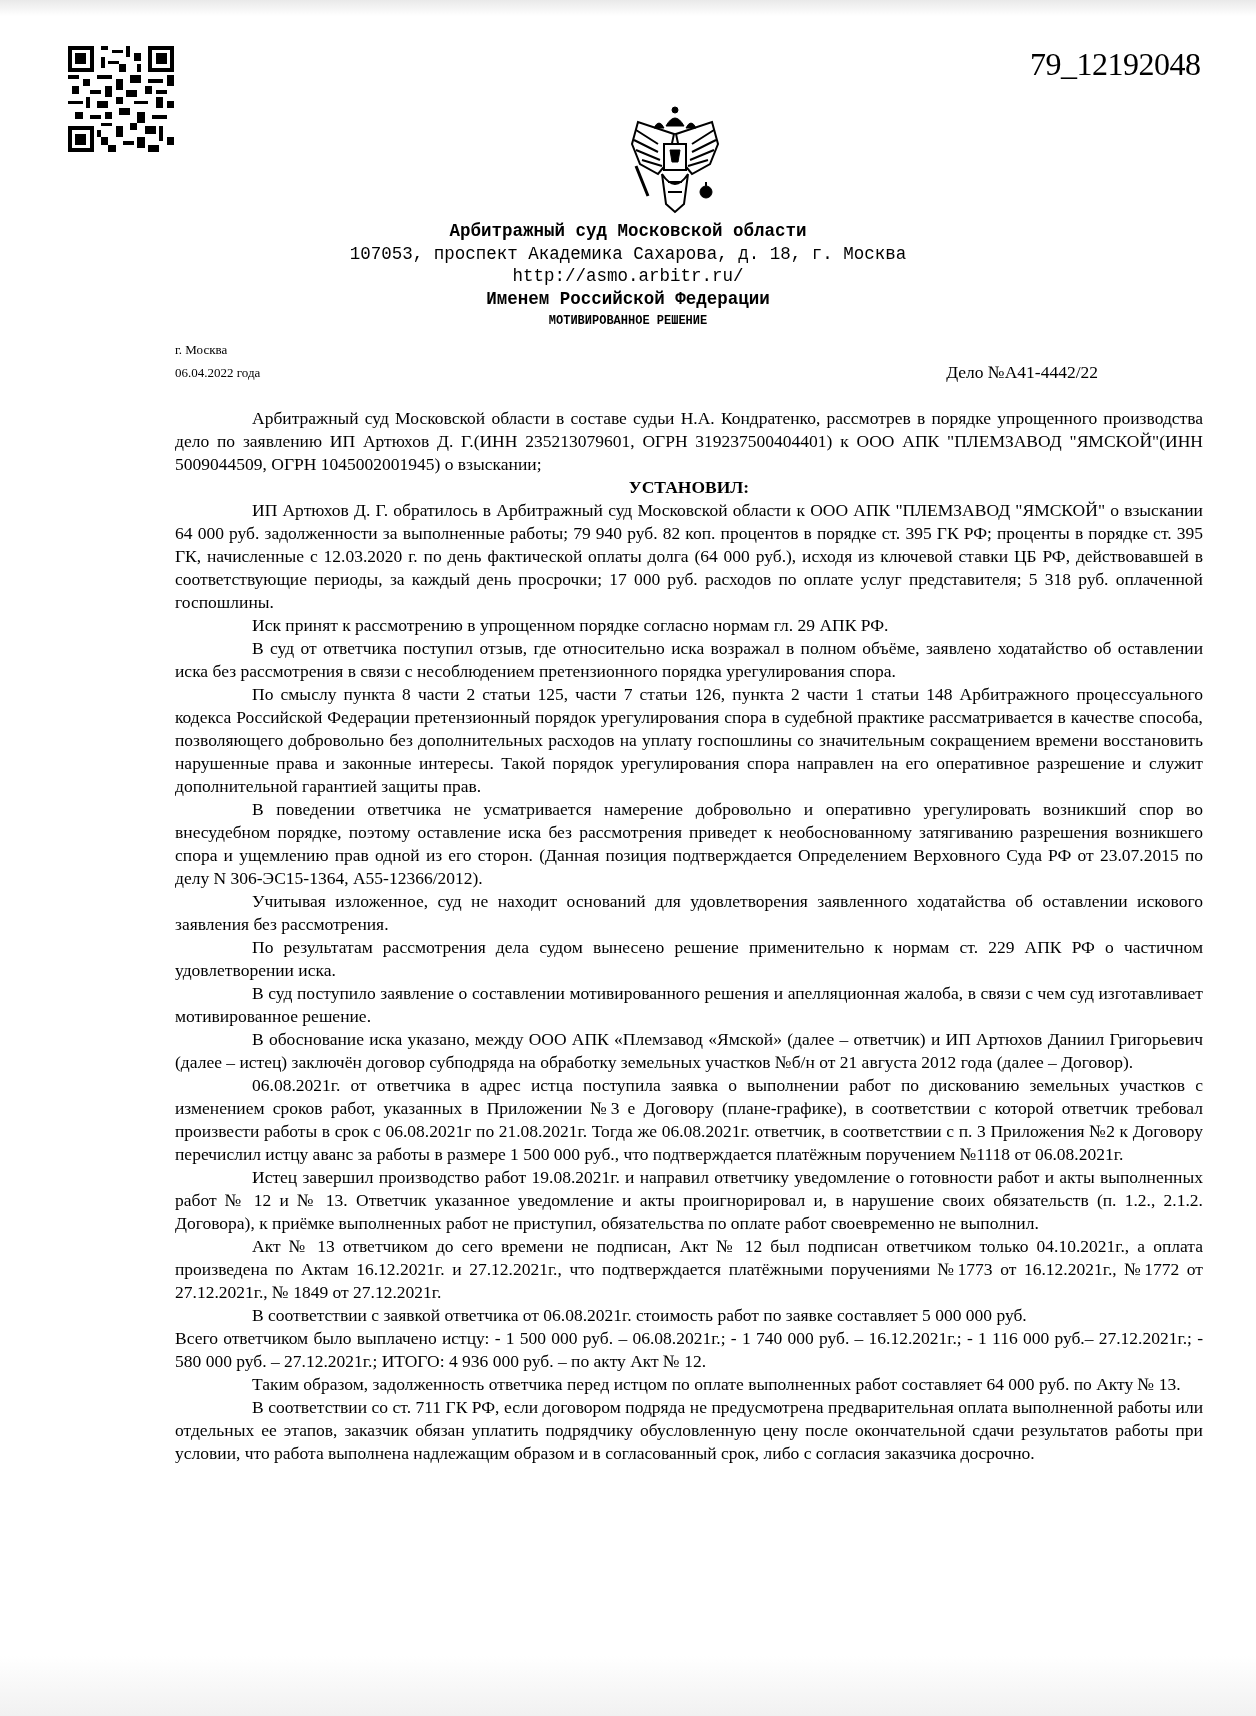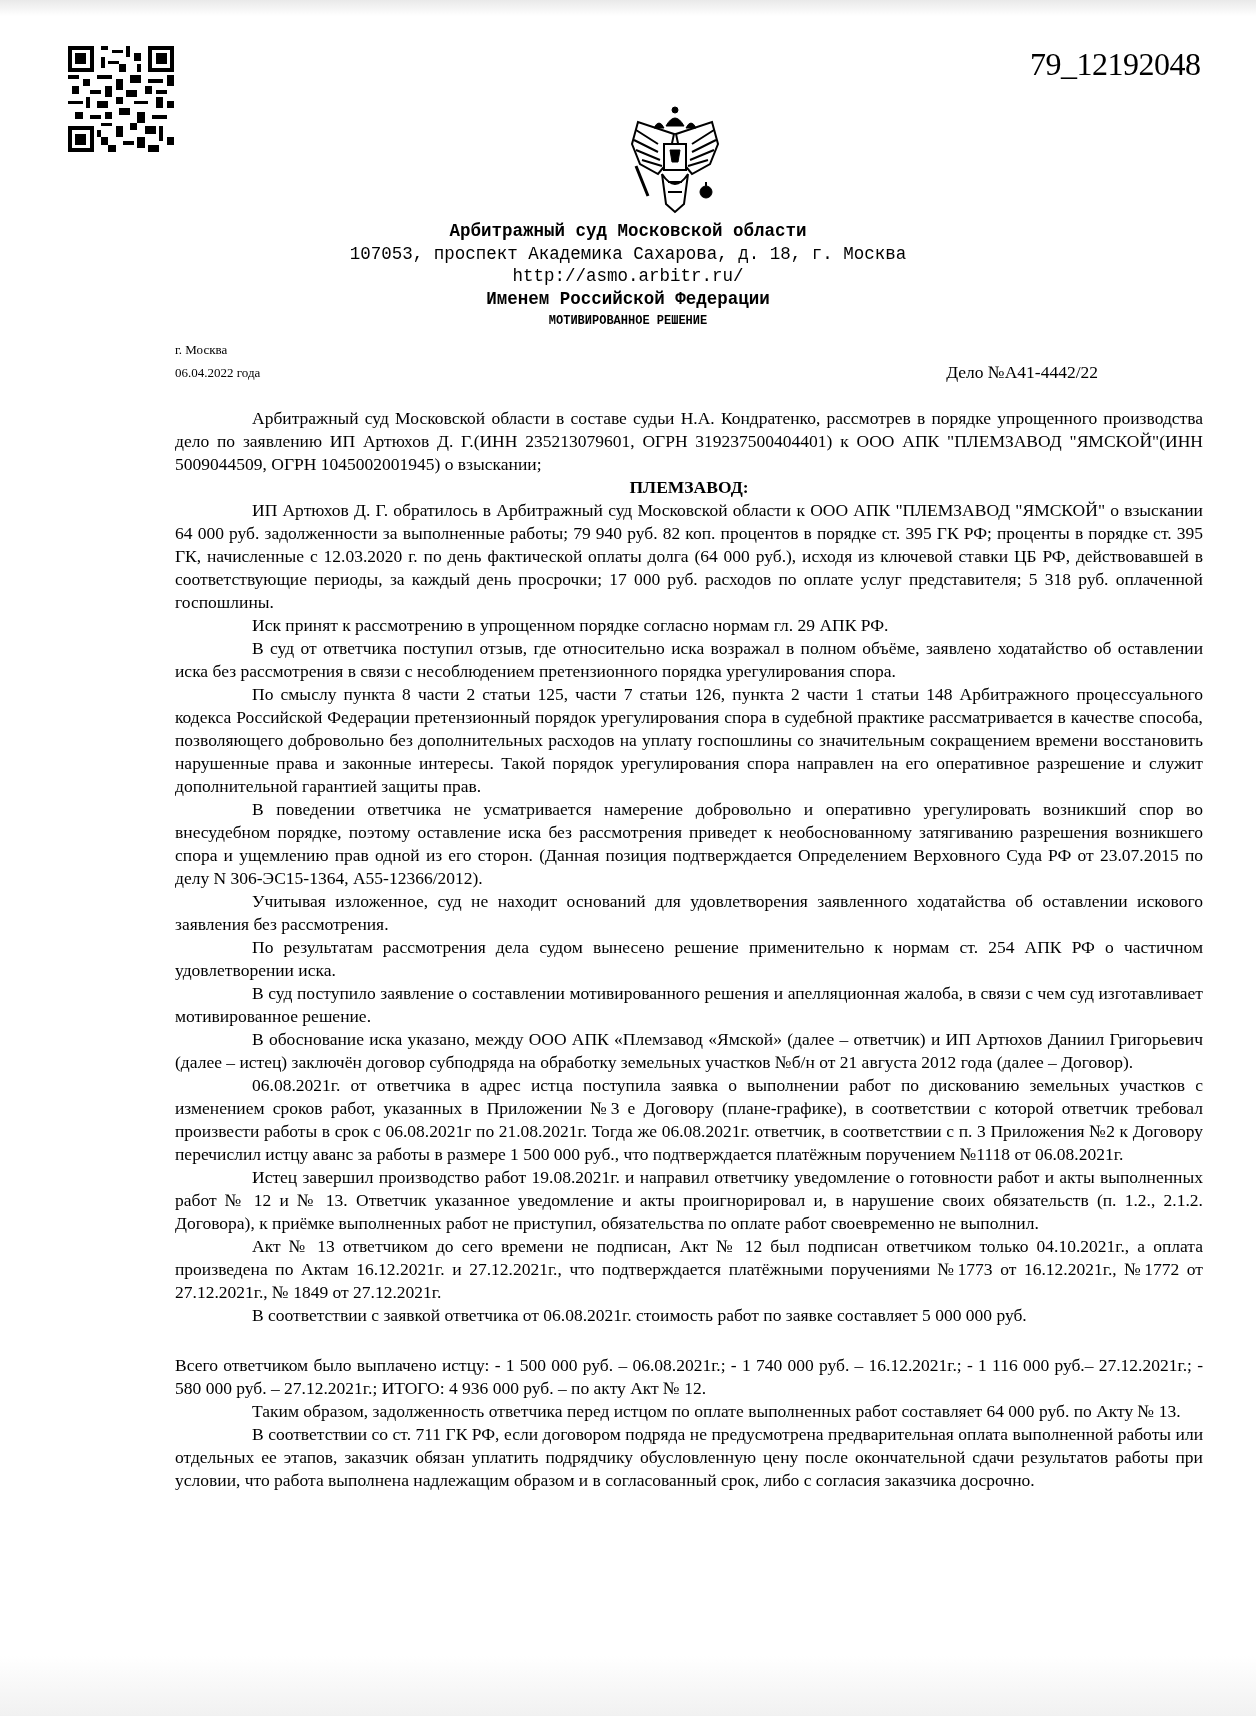--- a/index.html
+++ b/index.html
@@ -37,21 +37,21 @@
       position: absolute; left: 175px; top: 338px; font-size: 13px; line-height: 23px;
     }
     .case-no {
       position: absolute; right: 158px; top: 361px; font-size: 17.5px; line-height: 23px;
     }
     .body-text {
       position: absolute; left: 175px; top: 407px; width: 1028px;
       font-size: 17.5px; line-height: 23px; text-align: justify;
     }
     .body-text p { margin: 0; text-indent: 77px; }
-    .body-text p.noindent { text-indent: 0; margin-top: 27px; }
+    .body-text p.noindent { text-indent: 0; }
     .body-text .heading { text-align: center; font-weight: bold; text-indent: 0; }
   </style>
 </head>
 <body>
 
 <div class="top-shade"></div>
 
 <svg class="qr" viewBox="0 0 29 29" shape-rendering="crispEdges">
   <rect x="0" y="0" width="29" height="29" fill="#fff"></rect>
   <g fill="#000">
@@ -144,28 +144,28 @@
 </div>
 
 <div class="place-date">
   <div>г. Москва</div>
   <div>06.04.2022 года</div>
 </div>
 <div class="case-no">Дело №А41-4442/22</div>
 
 <div class="body-text">
   <p>Арбитражный суд Московской области в составе судьи Н.А. Кондратенко, рассмотрев в порядке упрощенного производства дело по заявлению  ИП Артюхов Д. Г.(ИНН 235213079601, ОГРН 319237500404401) к ООО АПК "ПЛЕМЗАВОД "ЯМСКОЙ"(ИНН 5009044509, ОГРН 1045002001945) о взыскании;</p>
-  <p class="heading">ПЛЕМЗАВОД:</p>
+  <p class="heading">УСТАНОВИЛ:</p>
   <p>ИП Артюхов Д. Г. обратилось в Арбитражный суд Московской области к ООО АПК "ПЛЕМЗАВОД "ЯМСКОЙ" о взыскании  64 000 руб. задолженности за выполненные работы; 79 940  руб. 82 коп. процентов в порядке ст. 395 ГК РФ; проценты в порядке ст. 395 ГК, начисленные с 12.03.2020 г. по день фактической оплаты долга (64 000 руб.), исходя из ключевой ставки ЦБ РФ, действовавшей в соответствующие периоды, за каждый день просрочки; 17 000 руб. расходов по оплате услуг представителя; 5 318 руб. оплаченной госпошлины.</p>
   <p>Иск принят к рассмотрению в упрощенном порядке согласно нормам гл. 29 АПК РФ.</p>
   <p>В суд от ответчика поступил отзыв, где относительно иска возражал в полном объёме,  заявлено ходатайство об оставлении иска без рассмотрения в связи с несоблюдением претензионного порядка урегулирования спора.</p>
   <p>По смыслу пункта 8 части 2 статьи 125, части 7 статьи 126, пункта 2 части 1 статьи 148 Арбитражного процессуального кодекса Российской Федерации претензионный порядок урегулирования спора в судебной практике рассматривается в качестве способа, позволяющего добровольно без дополнительных расходов на уплату госпошлины со значительным сокращением времени восстановить нарушенные права и законные интересы. Такой порядок урегулирования спора направлен на его оперативное разрешение и служит дополнительной гарантией защиты прав.</p>
   <p>В поведении ответчика не усматривается намерение добровольно и оперативно урегулировать возникший спор во внесудебном порядке, поэтому оставление иска без рассмотрения приведет к необоснованному затягиванию разрешения возникшего спора и ущемлению прав одной из его сторон. (Данная позиция подтверждается Определением Верховного Суда РФ от 23.07.2015 по делу N 306-ЭС15-1364, А55-12366/2012).</p>
   <p>Учитывая изложенное, суд не находит оснований для удовлетворения заявленного ходатайства об оставлении искового заявления без рассмотрения.</p>
-  <p>По результатам рассмотрения дела судом вынесено решение  применительно к нормам ст. 254 АПК РФ о частичном удовлетворении иска.</p>
+  <p>По результатам рассмотрения дела судом вынесено решение  применительно к нормам ст. 229 АПК РФ о частичном удовлетворении иска.</p>
   <p>В суд поступило заявление о составлении мотивированного решения и  апелляционная жалоба, в связи с чем суд изготавливает мотивированное решение.</p>
   <p>В обоснование иска указано, между ООО АПК «Племзавод «Ямской» (далее – ответчик) и ИП Артюхов Даниил Григорьевич (далее – истец) заключён договор субподряда на обработку земельных участков №б/н от 21 августа 2012 года (далее – Договор).</p>
   <p>06.08.2021г. от ответчика в адрес истца поступила заявка о выполнении работ по дискованию земельных участков с изменением сроков работ, указанных в Приложении №3 е Договору (плане-графике), в соответствии с которой ответчик требовал произвести работы в срок с 06.08.2021г по 21.08.2021г. Тогда же 06.08.2021г. ответчик, в соответствии с п. 3 Приложения №2 к Договору перечислил истцу аванс за работы в размере 1 500 000 руб., что подтверждается платёжным поручением №1118 от 06.08.2021г.</p>
   <p>Истец завершил производство работ 19.08.2021г. и направил ответчику уведомление о готовности работ и акты выполненных работ № 12 и № 13. Ответчик указанное уведомление и акты проигнорировал и, в нарушение своих обязательств (п. 1.2., 2.1.2. Договора), к приёмке выполненных работ не приступил, обязательства по оплате работ своевременно не выполнил.</p>
   <p>Акт № 13 ответчиком до сего времени не подписан, Акт № 12 был подписан ответчиком только 04.10.2021г., а оплата произведена по Актам 16.12.2021г. и 27.12.2021г., что подтверждается платёжными поручениями №1773 от 16.12.2021г., №1772 от 27.12.2021г., № 1849 от 27.12.2021г.</p>
   <p>В соответствии с заявкой ответчика от 06.08.2021г. стоимость работ по заявке составляет 5 000 000 руб.</p>
   <p class="noindent">Всего ответчиком было выплачено истцу: - 1 500 000 руб. – 06.08.2021г.; - 1 740 000 руб. – 16.12.2021г.; - 1 116 000 руб.– 27.12.2021г.; - 580 000 руб. – 27.12.2021г.; ИТОГО: 4 936 000 руб. – по акту  Акт № 12.</p>
   <p>Таким образом, задолженность ответчика перед истцом по оплате выполненных работ составляет 64 000 руб. по Акту № 13.</p>
   <p> В соответствии со ст. 711 ГК РФ, если договором подряда не предусмотрена предварительная оплата выполненной работы или отдельных ее этапов, заказчик обязан уплатить подрядчику обусловленную цену после окончательной сдачи результатов работы при условии, что работа выполнена надлежащим образом и в согласованный срок, либо с согласия заказчика досрочно.</p>
 </div>

